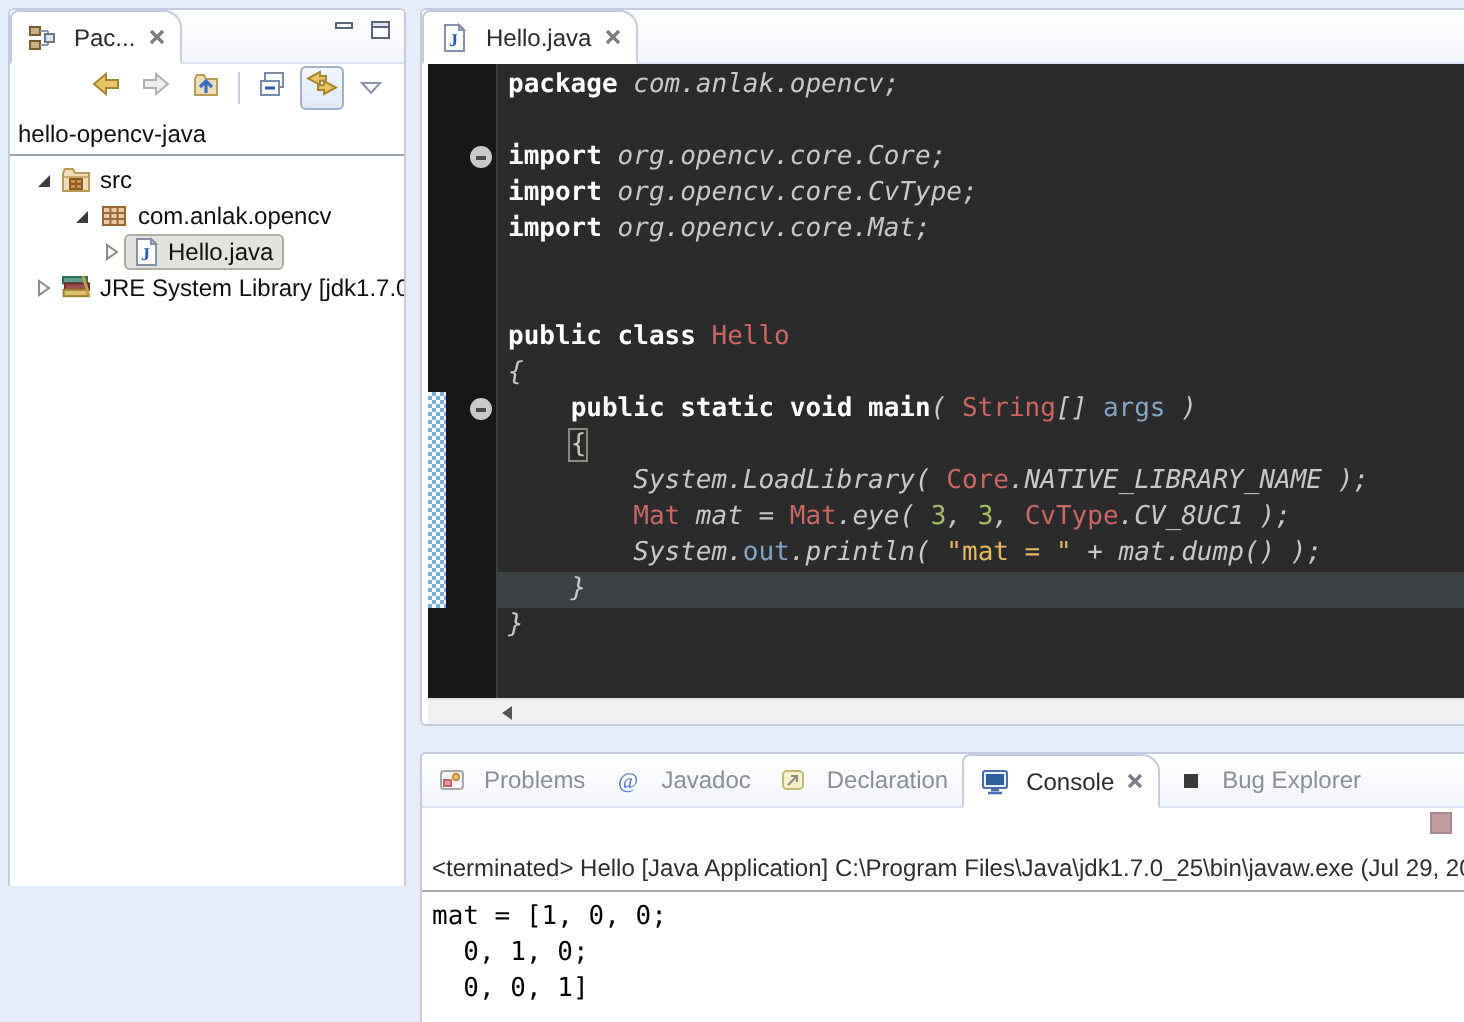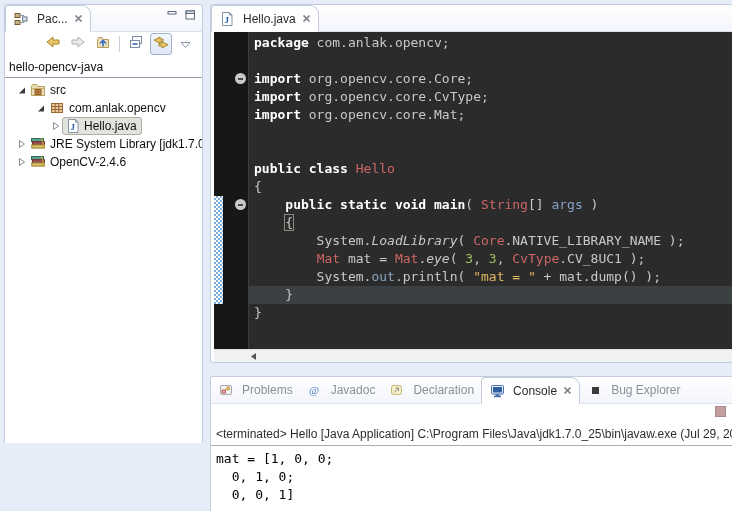--- a/index.html
+++ b/index.html
@@ -36,21 +36,21 @@
   .range-hatch{position:absolute;left:0;width:9px;
        background:repeating-conic-gradient(var(--c-hatch,#79aede) 0% 25%, #ffffff 0% 50%);background-size:4px 4px;}
   .fold{position:absolute;left:21px;width:11px;height:11px;border-radius:50%;background:#c7c9ca;
         display:flex;align-items:center;justify-content:center;}
   .fold::after{content:"";width:5px;height:2px;background:#4a4a4a;}
   .code{flex:1;border-left:1px solid #3e3e3e;font-family:"DejaVu Sans Mono",monospace;font-size:13px;
         line-height:18px;padding-top:2px;color:var(--c-def,#c8c8c8);white-space:pre;overflow:hidden;}
   .code-line{height:18px;padding-left:5px;}
   .code-line.current{background:var(--c-cur,#3b4042);}
   .k{color:var(--c-kw,#fff);font-weight:bold;}
-  .d{color:var(--c-def,#c8c8c8);}
+  .d{color:var(--c-def,#c8c8c8);font-style:italic;}
   .t{color:var(--c-type,#cc6666);}
   .m{color:var(--c-def,#c8c8c8);font-style:italic;}
   .n{color:var(--c-num,#a3bf63);}
   .s{color:var(--c-str,#e2b964);}
   .v{color:var(--c-var,#87a3c3);}
   .x{color:var(--c-def,#c8c8c8);outline:1px solid #8a8a7d;}
   .ed-hscroll{height:13px;background:#f0f1f3;border-top:1px solid #e0e2e6;display:flex;align-items:center;margin-left:3px;}
   .scroll-arrow{margin-left:36px;display:inline-flex;}
   
   .console-panel{left:210px;top:376px;width:524px;height:137px;border-right:none;border-bottom:none;
@@ -195,36 +195,20 @@
           <span class="ticon16">
             <svg width="16" height="16">
               <rect x="1.5" y="2.5" width="12" height="3.2" fill="#5aa08c" stroke="#2f6e5c"></rect>
               <rect x="2.5" y="5.7" width="12" height="3.2" fill="#9a5050" stroke="#6e2f2f"></rect>
               <rect x="1.8" y="8.9" width="12" height="3.2" fill="#dcc06a" stroke="#9a7e2f"></rect>
               <path d="M11.5 2 l3.2 10.5" stroke="#c0a040" stroke-width="1.4"></path>
             </svg>
           </span>
           <span>JRE System Library [jdk1.7.0</span>
         </div>
-        <div class="trow" style="padding-left: 12px;">
-          <span class="twistie">
-            <svg width="10" height="10">
-              <path d="M2.5 1.5 l5 3.5 -5 3.5 z" fill="#fff" stroke="#8a8a8a"></path>
-            </svg>
-          </span>
-          <span class="ticon16">
-            <svg width="16" height="16">
-              <rect x="1.5" y="2.5" width="12" height="3.2" fill="#5aa08c" stroke="#2f6e5c"></rect>
-              <rect x="2.5" y="5.7" width="12" height="3.2" fill="#9a5050" stroke="#6e2f2f"></rect>
-              <rect x="1.8" y="8.9" width="12" height="3.2" fill="#dcc06a" stroke="#9a7e2f"></rect>
-              <path d="M11.5 2 l3.2 10.5" stroke="#c0a040" stroke-width="1.4"></path>
-            </svg>
-          </span>
-          <span>OpenCV-2.4.6</span>
-        </div>
       </div>
   </div>
 
   <div class="panel editor-panel">
     <div class="tabs-row" id="ed-tabs">
         <div class="tab active">
           <span class="ticon16">
             <svg width="16" height="16">
               <path d="M3.5 1.5 h7 l2.5 2.5 v10.5 h-9.5 z" fill="#fff" stroke="#8593a8"></path>
               <path d="M10.5 1.5 v2.5 h2.5 z" fill="#dce4ef" stroke="#8593a8"></path>

